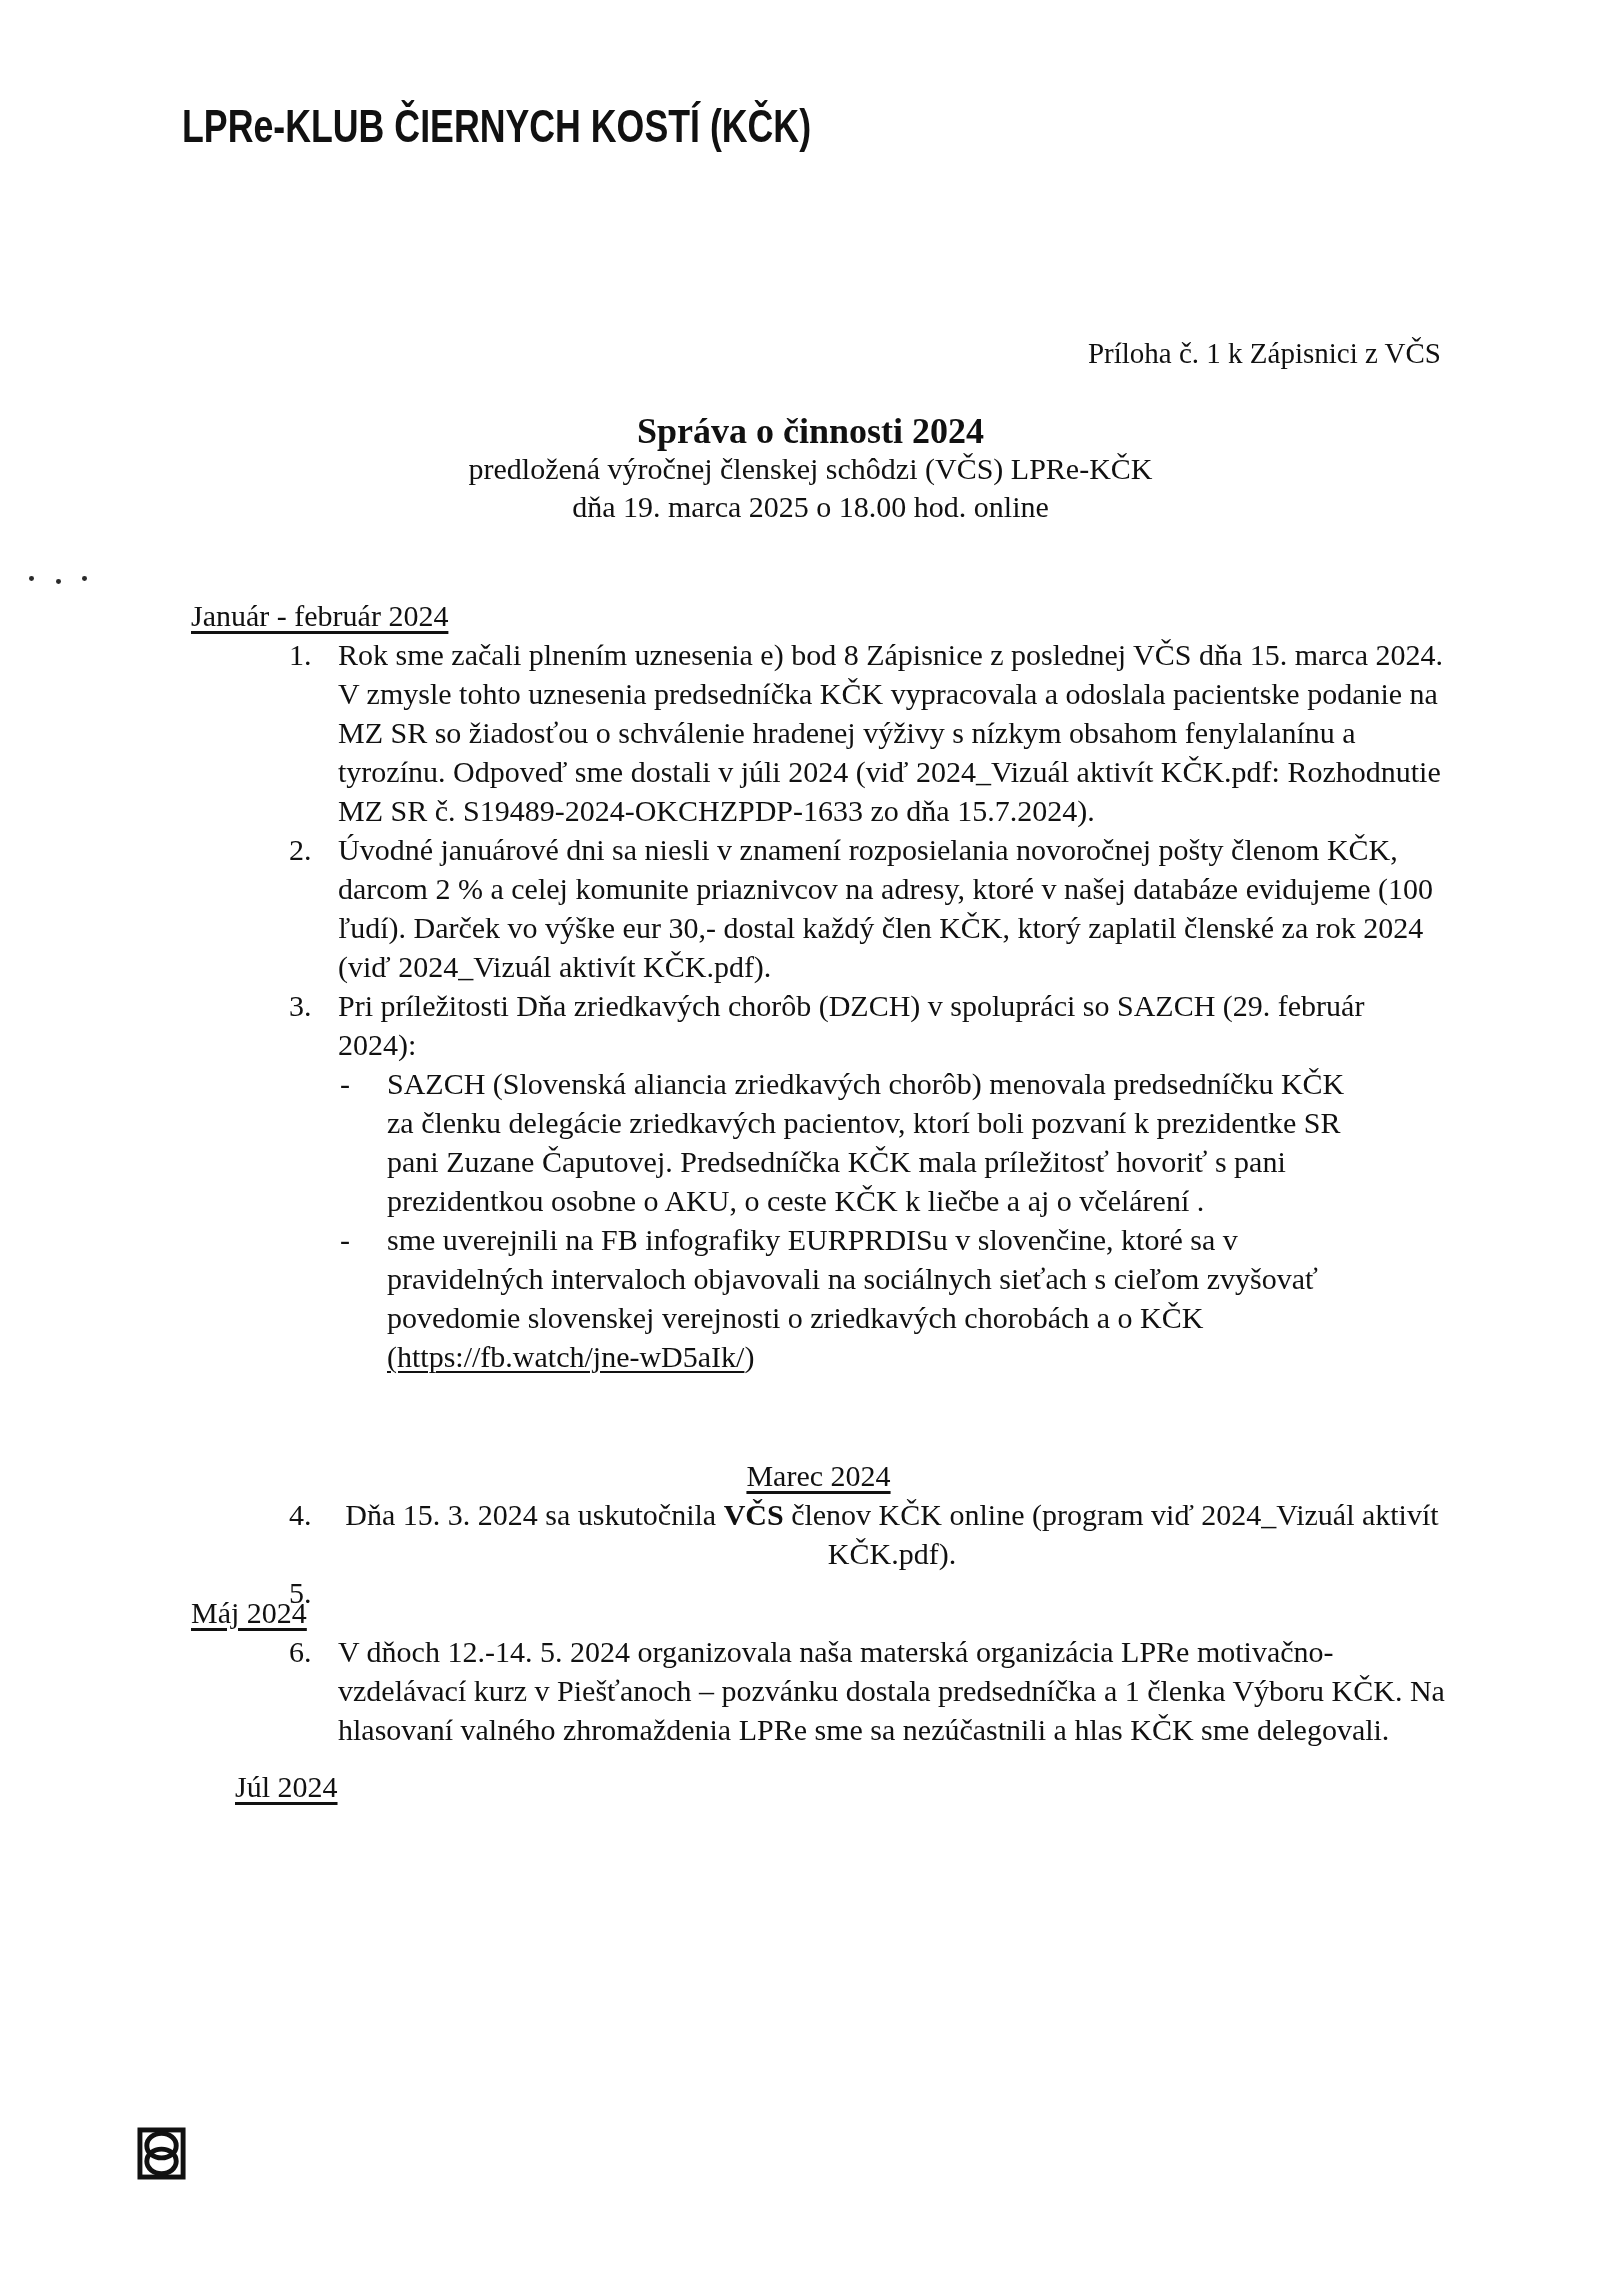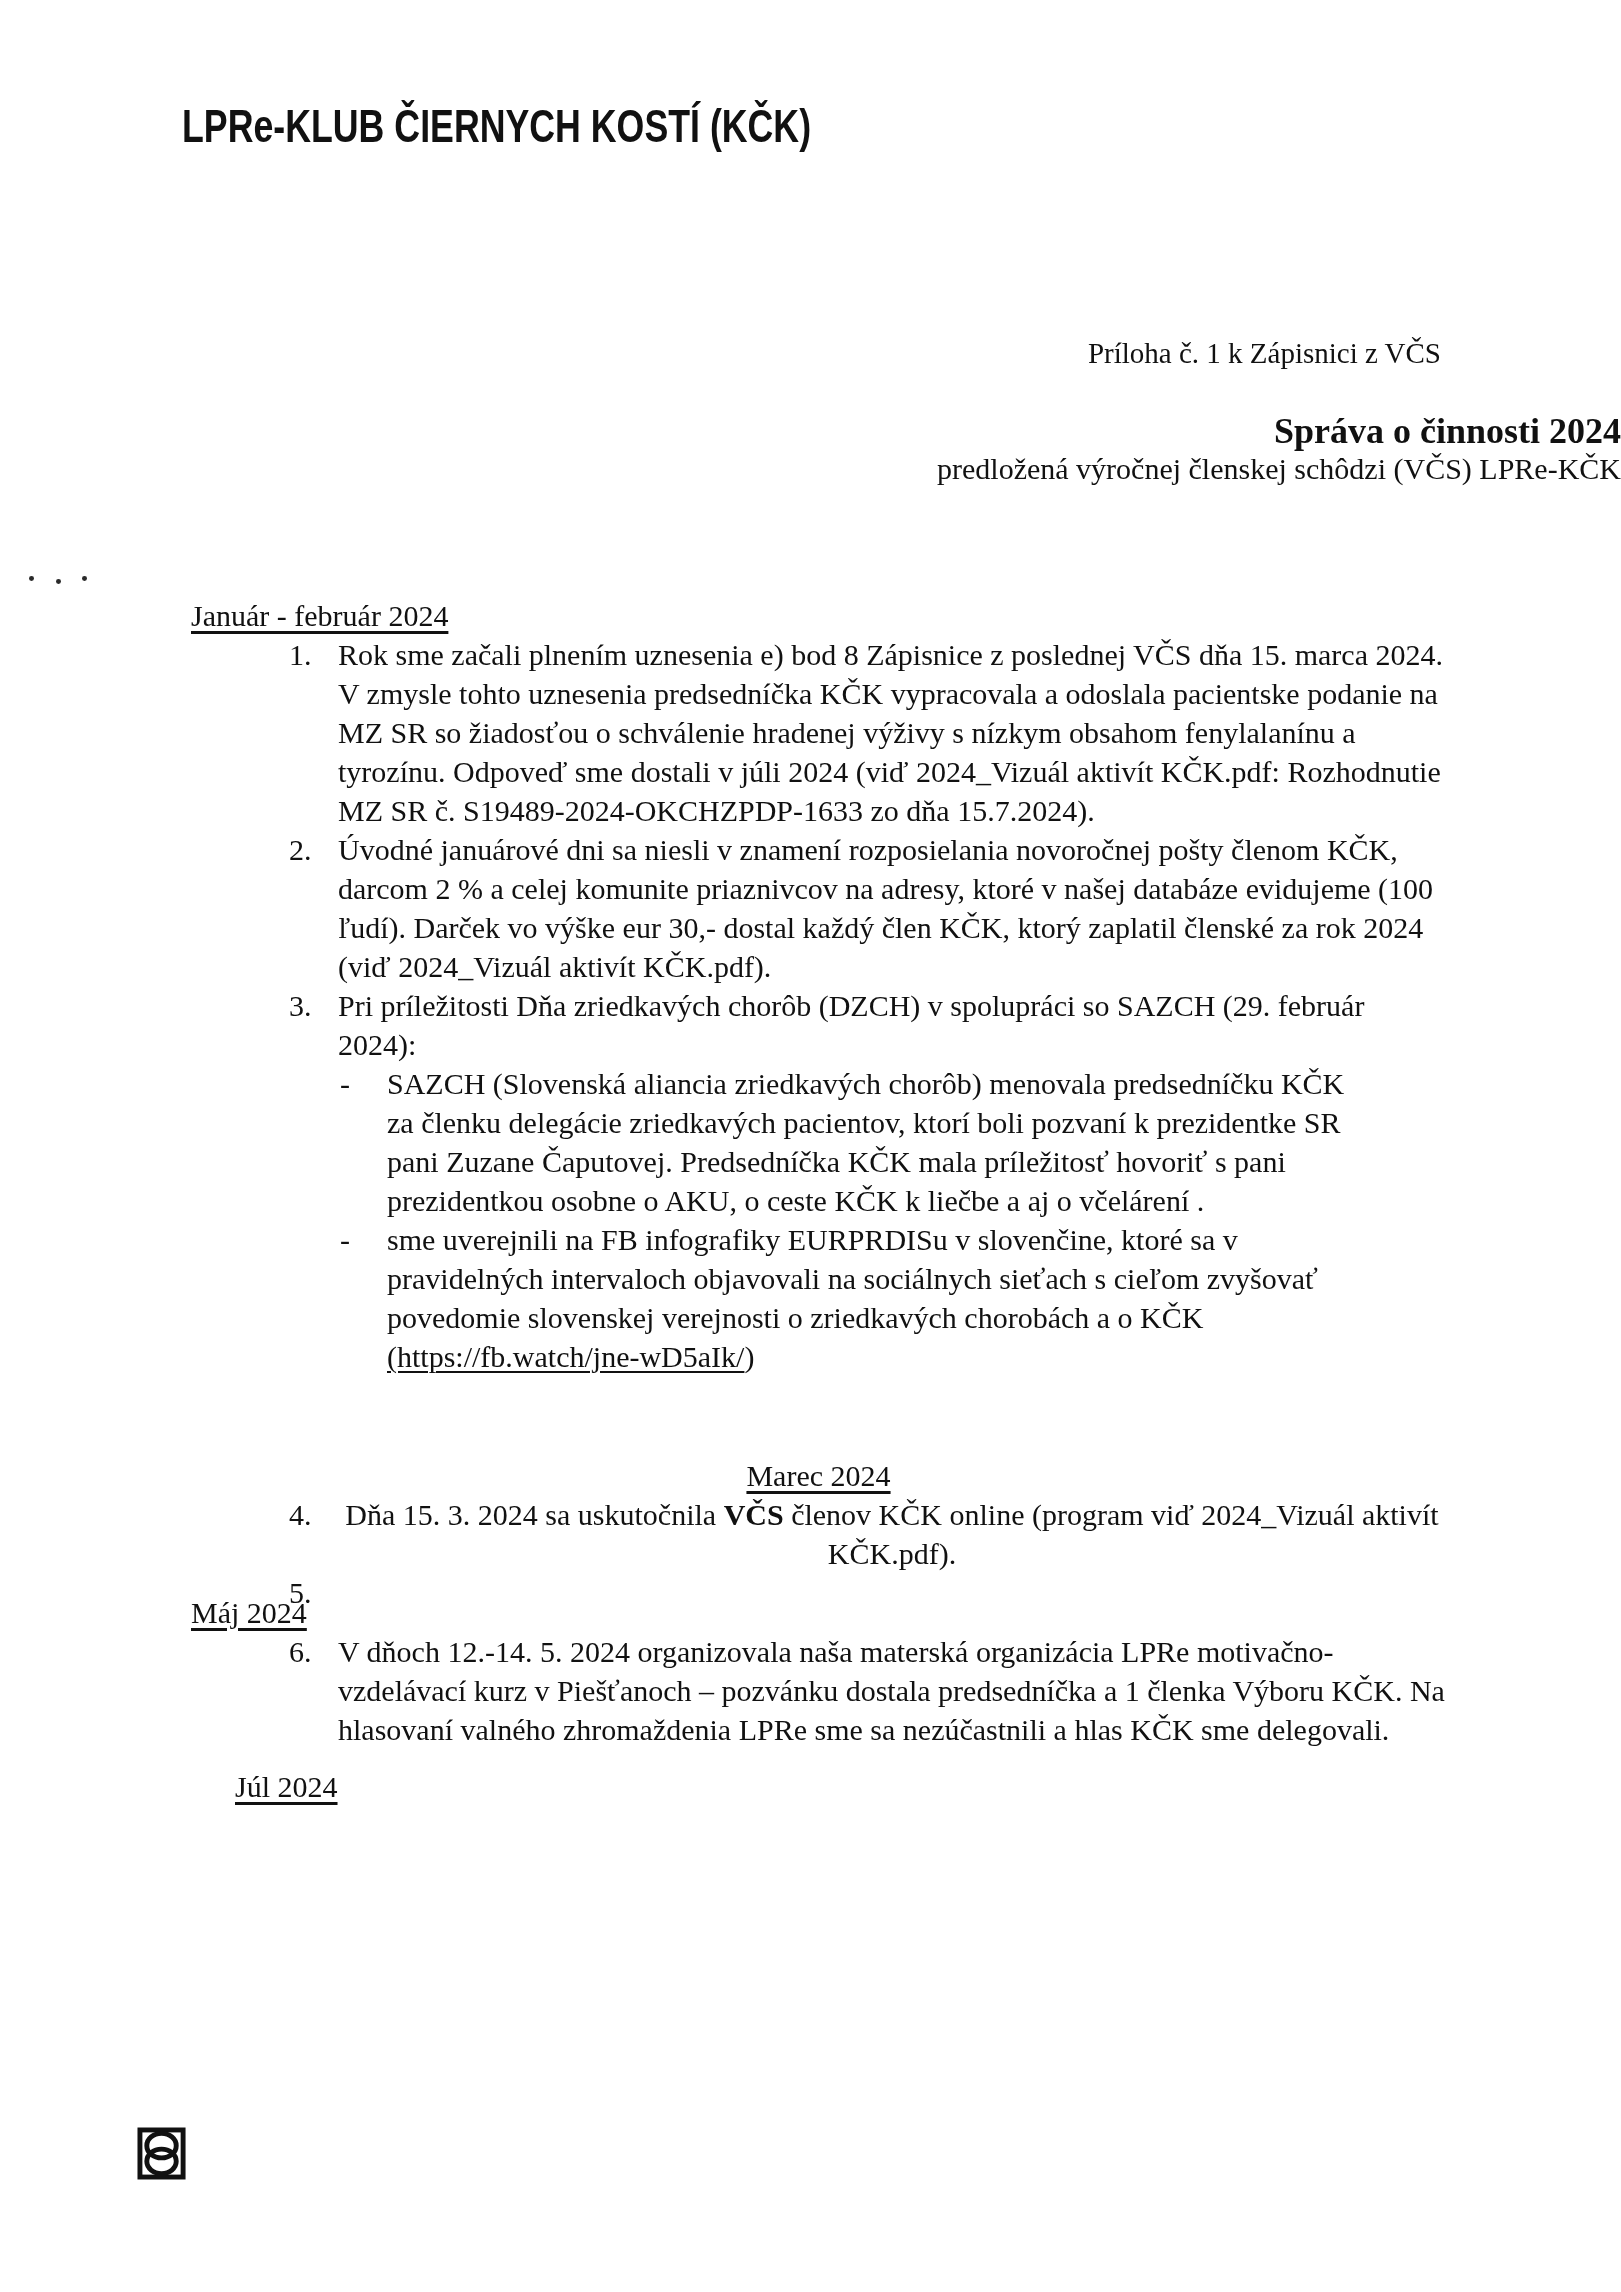--- a/index.html
+++ b/index.html
@@ -17,21 +17,21 @@
     font-weight:bold; font-size:47px; white-space:nowrap;
     transform:scaleX(0.76); transform-origin:left center;
     letter-spacing:0;
   }
   .annotation {
     position:absolute; top:337px; right:180px;
     font-size:29px; white-space:nowrap;
   }
   .title-block {
     position:absolute; top:412px; left:0; width:100%;
-    text-align:right; line-height:38px;
+    text-align:center; line-height:38px;
   }
   .title { font-size:36px; font-weight:bold; }
   .subtitle { font-size:30px; }
   .content {
     position:absolute; left:191px; top:596px; width:1255px;
     font-size:30px; line-height:39px;
     text-align:left;
   }
   .doc-section { margin-top:0; }
   .doc-section:nth-child(2) { margin-top:80px;text-align:center; }
@@ -57,20 +57,21 @@
 </head>
 <body>
 
 <div class="logo">LPRe-KLUB ČIERNYCH KOSTÍ (KČK)</div>
 
 <div class="annotation">Príloha č. 1 k Zápisnici z VČS</div>
 
 <div class="title-block">
   <div class="title">Správa o činnosti 2024</div>
   <div class="subtitle">predložená výročnej členskej schôdzi (VČS) LPRe-KČK</div>
+  <div class="subtitle">dňa 19. marca 2025 o 18.00 hod. online</div>
 </div>
 
 <div class="content">
     <div class="doc-section">
       <div class="section-heading">Január - február 2024</div>
       <div class="item"><span class="item-num">1.</span><span class="item-text"><span>Rok sme začali plnením uznesenia e) bod 8 Zápisnice z poslednej VČS dňa 15. marca 2024. V zmysle tohto uznesenia predsedníčka KČK vypracovala a odoslala pacientske podanie na MZ SR so žiadosťou o schválenie hradenej výživy s nízkym obsahom fenylalanínu a tyrozínu. Odpoveď sme dostali v júli 2024 (viď 2024_Vizuál aktivít KČK.pdf: Rozhodnutie MZ SR č. S19489-2024-OKCHZPDP-1633 zo dňa 15.7.2024).</span></span></div>
       <div class="item"><span class="item-num">2.</span><span class="item-text"><span>Úvodné januárové dni sa niesli v znamení rozposielania novoročnej pošty členom KČK, darcom 2 % a celej komunite priaznivcov na adresy, ktoré v našej databáze evidujeme (100 ľudí). Darček vo výške eur 30,- dostal každý člen KČK, ktorý zaplatil členské za rok 2024 (viď 2024_Vizuál aktivít KČK.pdf).</span></span></div>
       <div class="item"><span class="item-num">3.</span><span class="item-text"><span>Pri príležitosti Dňa zriedkavých chorôb (DZCH) v spolupráci so SAZCH (29. február 2024):</span></span></div>
       <div class="subitem"><span class="subitem-marker">-</span><span class="subitem-text"><span>SAZCH (Slovenská aliancia zriedkavých chorôb) menovala predsedníčku KČK za členku delegácie zriedkavých pacientov, ktorí boli pozvaní k prezidentke SR pani Zuzane Čaputovej. Predsedníčka KČK mala príležitosť hovoriť s pani prezidentkou osobne o AKU, o ceste KČK k liečbe a aj o včelárení .</span></span></div>
       <div class="subitem"><span class="subitem-marker">-</span><span class="subitem-text"><span>sme uverejnili na FB infografiky EURPRDISu v slovenčine, ktoré sa v pravidelných intervaloch objavovali na sociálnych sieťach s cieľom zvyšovať povedomie slovenskej verejnosti o zriedkavých chorobách a o KČK </span><span class="u">(https://fb.watch/jne-wD5aIk/</span><span>)</span></span></div>

